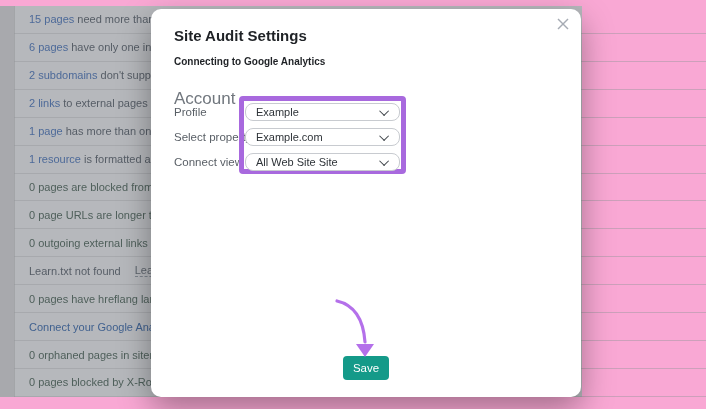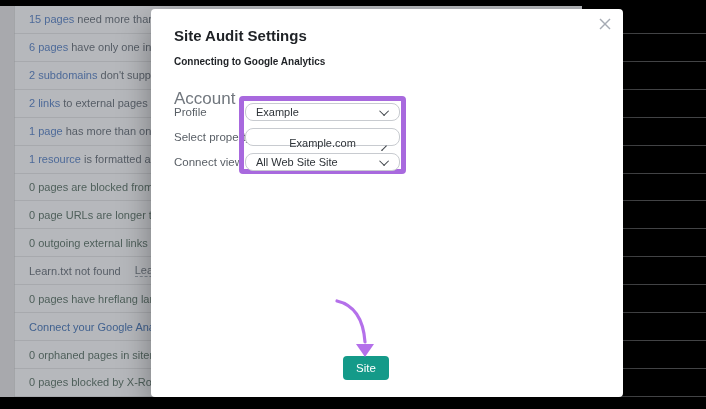--- a/index.html
+++ b/index.html
@@ -1,42 +1,42 @@
 <!DOCTYPE html>
 <html><head>
 <meta charset="utf-8">
 <style>
   html,body{margin:0;padding:0;}
   .stage{
     position:relative;width:706px;height:409px;overflow:hidden;
-    background:#000000;font-family:"Liberation Sans",sans-serif;
+    background:#f9a8d4;font-family:"Liberation Sans",sans-serif;
     -webkit-font-smoothing:antialiased;
   }
   
   .left-strip{position:absolute;left:0;top:6px;width:14px;height:391px;background:#a8a9ad;}
   .bg-panel{position:absolute;left:14px;top:6px;width:567px;height:391px;background:#b6b8bc;border-left:1px solid rgba(0,0,0,.10);}
   .bg-rows{position:absolute;left:14px;top:6px;right:0;height:391px;display:flex;flex-direction:column;}
   .bg-row{flex:1;display:flex;align-items:center;padding-left:15px;border-bottom:1px solid rgba(148,150,155,.45);font-size:11px;white-space:pre;overflow:hidden;}
   .p-blue{color:#4d6a99;}
   .p-plain{color:#565d66;}
   .p-muted{color:#4e5f5a;}
   .p-bluelink{color:#40618f;}
   .p-dashed{color:#5d646c;border-bottom:1px dashed #7c838c;margin-left:14px;}
 
   
-  .modal{position:absolute;left:151px;top:9px;width:472px;height:388px;background:#ffffff;border-radius:4px;box-shadow:0 12px 32px rgba(0,0,0,.35);}
+  .modal{position:absolute;left:151px;top:9px;width:430px;height:388px;background:#ffffff;border-radius:10px;box-shadow:0 12px 32px rgba(0,0,0,.35);}
   .modal-title{position:absolute;left:23px;top:18px;font-size:15px;font-weight:bold;color:#1f2226;}
   .section-heading{position:absolute;left:23px;top:47px;font-size:10px;font-weight:bold;color:#1f2226;}
   .close-btn{position:absolute;right:8px;top:5px;width:20px;height:20px;display:flex;align-items:center;justify-content:center;cursor:pointer;}
   .account-label{position:absolute;left:23px;top:80px;font-size:17px;color:#71777e;}
   .account-value{position:absolute;left:92px;top:79px;font-size:11.5px;font-weight:bold;color:#17191c;}
   .switch-link{position:absolute;right:19px;top:80px;font-size:11px;font-weight:600;color:#2e7de1;cursor:pointer;}
   .field-label{position:absolute;left:23px;font-size:11.5px;color:#595f66;}
   .hl-box{position:absolute;left:88px;top:87px;width:167px;height:78px;box-sizing:border-box;border:5px solid #a869de;border-radius:4px;}
-  .dropdown{position:absolute;left:94px;width:155px;height:18px;box-sizing:border-box;border:1px solid #c8cbd0;border-radius:8px;background:#fff;display:flex;align-items:center;padding:8px 10px;font-size:11px;color:#2e3338;cursor:pointer;}
+  .dropdown{position:absolute;left:94px;width:155px;height:18px;box-sizing:border-box;border:1px solid #c8cbd0;border-radius:8px;background:#fff;display:flex;align-items:center;padding:0 10px;font-size:11px;color:#2e3338;cursor:pointer;}
   .chev{margin-left:auto;width:6px;height:6px;border-left:1.5px solid #3f444a;border-bottom:1.5px solid #3f444a;transform:rotate(-45deg) translateY(-2px);}
   .save-btn{position:absolute;left:192px;top:347px;width:46px;height:24px;background:#149a89;border:none;border-radius:4px;color:#ffffff;font-size:11.5px;font-family:"Liberation Sans",sans-serif;display:flex;align-items:center;justify-content:center;cursor:pointer;}
   .arrow-svg{position:absolute;left:330px;top:294px;pointer-events:none;}
 </style>
 </head>
 <body>
 
 <div class="stage">
 
   <div class="left-strip"></div>
@@ -75,30 +75,30 @@
     <div class="field-label" style="top:97px;">Profile</div>
     <div class="field-label" style="top:122px;">Select property</div>
     <div class="field-label" style="top:147px;">Connect view</div>
 
     <div class="hl-box"></div>
 
     <div class="dropdown" style="top:94px;">
       <span>Example</span>
       <span class="chev"></span>
     </div>
-    <div class="dropdown" style="top:119px;flex-direction:column;">
+    <div class="dropdown" style="top:119px;">
       <span>Example.com</span>
       <span class="chev"></span>
     </div>
     <div class="dropdown" style="top:144px;">
       <span>All Web Site Site</span>
       <span class="chev"></span>
     </div>
 
-    <button class="save-btn">Site</button>
+    <button class="save-btn">Save</button>
   </div>
 
   <svg class="arrow-svg" width="60" height="70" viewBox="0 0 60 70">
     <path d="M 7 7 C 20 10, 33 20, 35 48" fill="none" stroke="#b470ea" stroke-width="3.2" stroke-linecap="round"></path>
     <polygon points="26,50 44,50 35,63" fill="#b470ea"></polygon>
   </svg>
 
 </div>
 
 </body></html>

